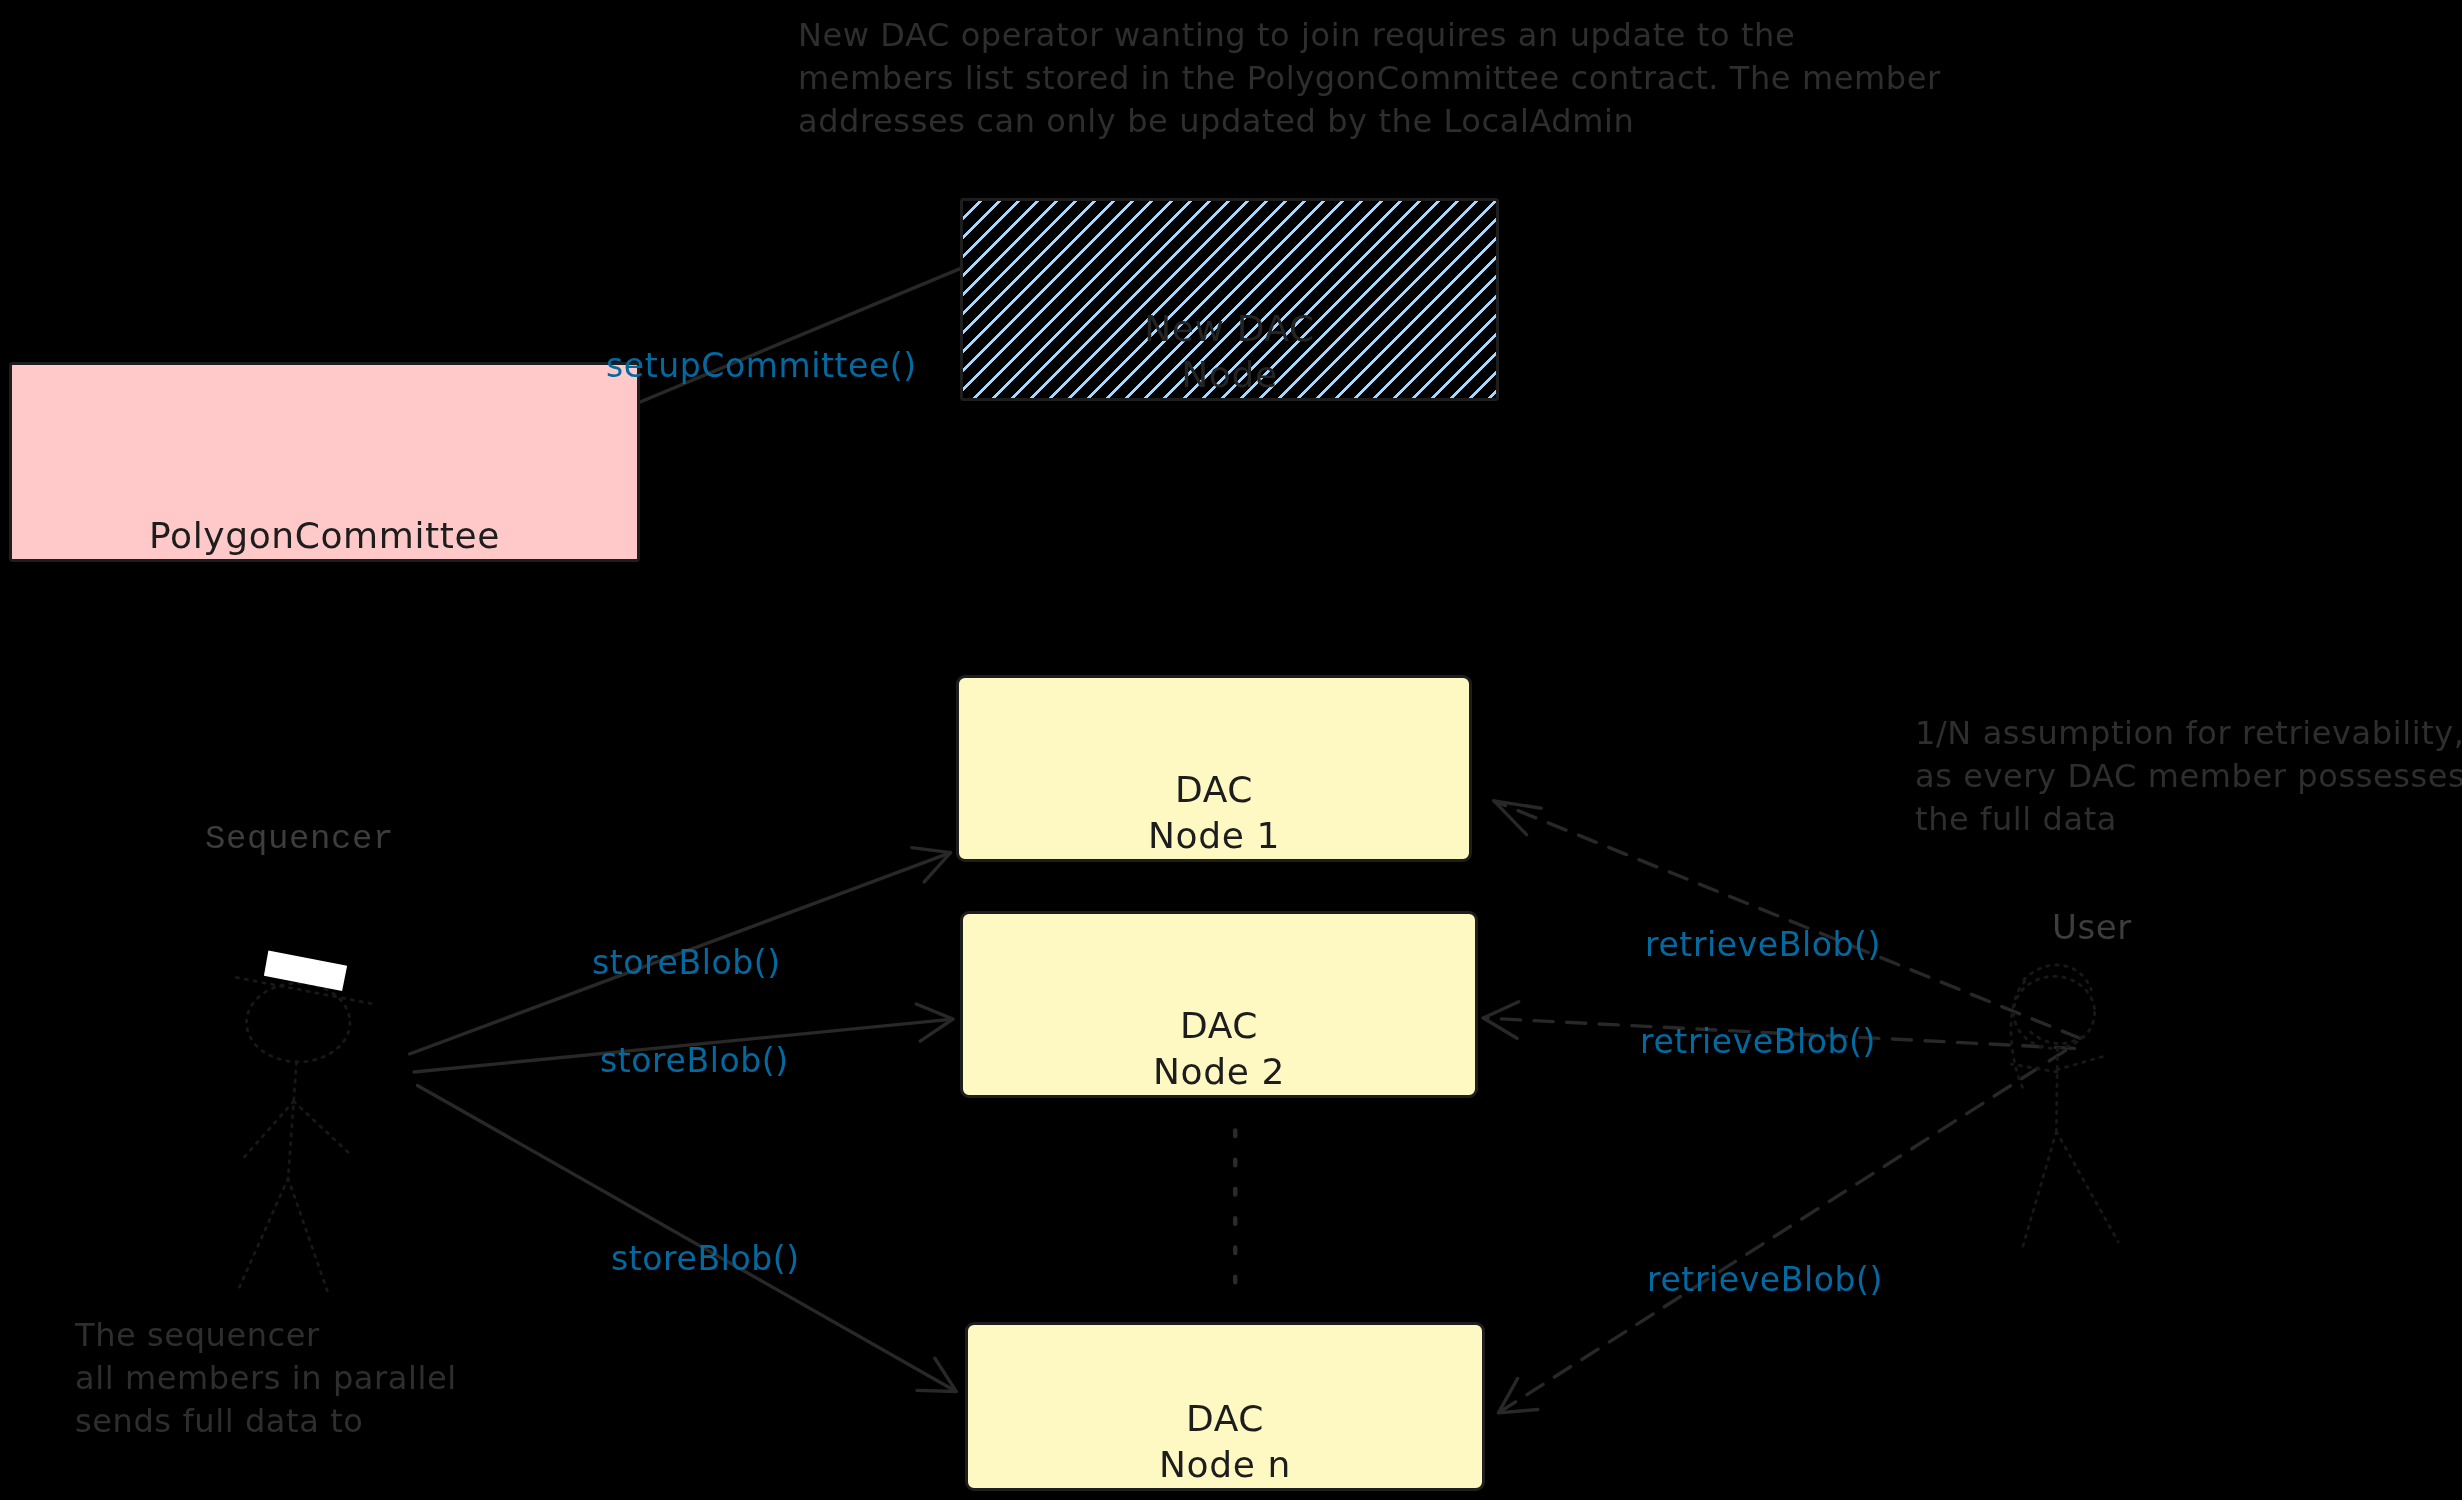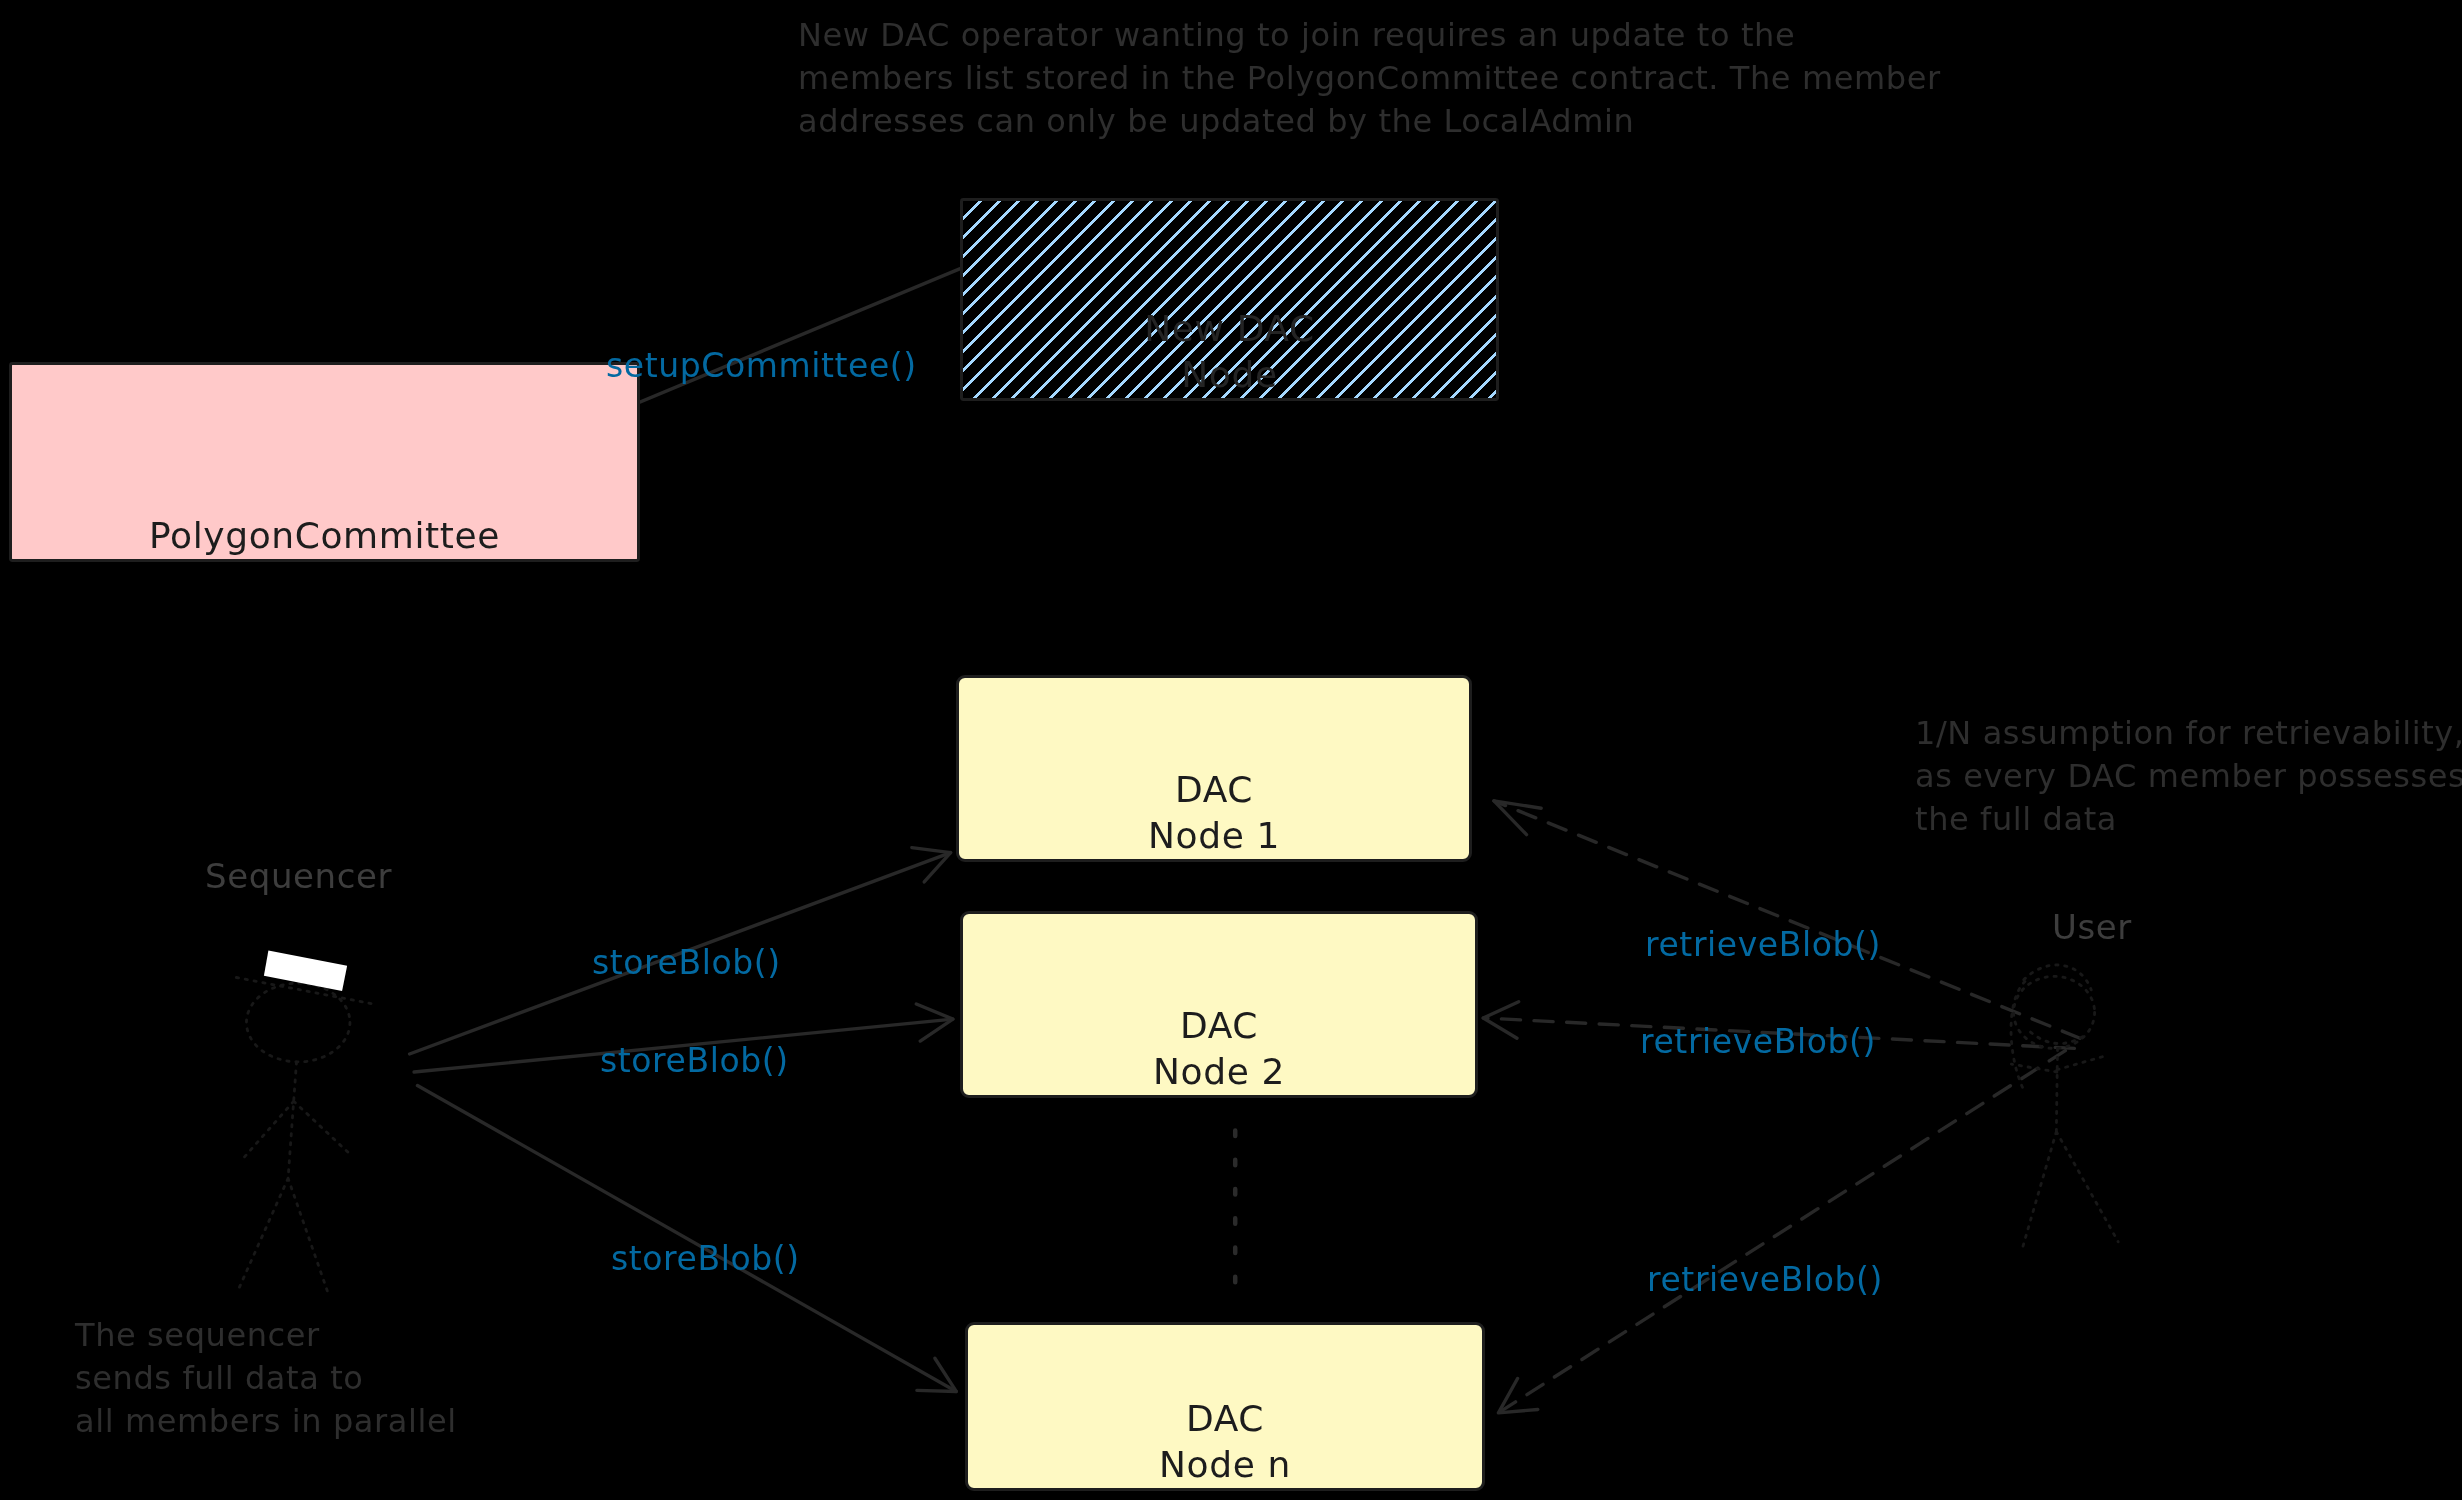--- a/index.html
+++ b/index.html
@@ -170,29 +170,29 @@
   <div class="edge-label" style="left:606px; top:346px;">setupCommittee()</div>
 
   <div class="edge-label" style="left:592px; top:943px;">storeBlob()</div>
   <div class="edge-label" style="left:600px; top:1041px;">storeBlob()</div>
   <div class="edge-label" style="left:611px; top:1239px;">storeBlob()</div>
 
   <div class="edge-label" style="left:1645px; top:925px;">retrieveBlob()</div>
   <div class="edge-label" style="left:1640px; top:1022px;">retrieveBlob()</div>
   <div class="edge-label" style="left:1647px; top:1260px;">retrieveBlob()</div>
 
-  <div class="actor-label" style="left:205px; top:856px;">Sequencer</div>
+  <div class="actor-label" style="left:205px; top:820px;font-family:Liberation Mono, monospace;">Sequencer</div>
   <div class="actor-label" style="left:2052px; top:907px;">User</div>
 
   <div class="note" style="left:1915px; top:712px;">
     <div>1/N assumption for retrievability,</div>
     <div>as every DAC member possesses</div>
     <div>the full data</div>
   </div>
 
   <div class="note" style="left:62px; top:1314px;margin-left:13px;">
     <div>The sequencer</div>
+    <div>all members in parallel</div>
     <div>sends full data to</div>
-    <div>all members in parallel</div>
   </div>
 
 </div>
 
 
 </body></html>

